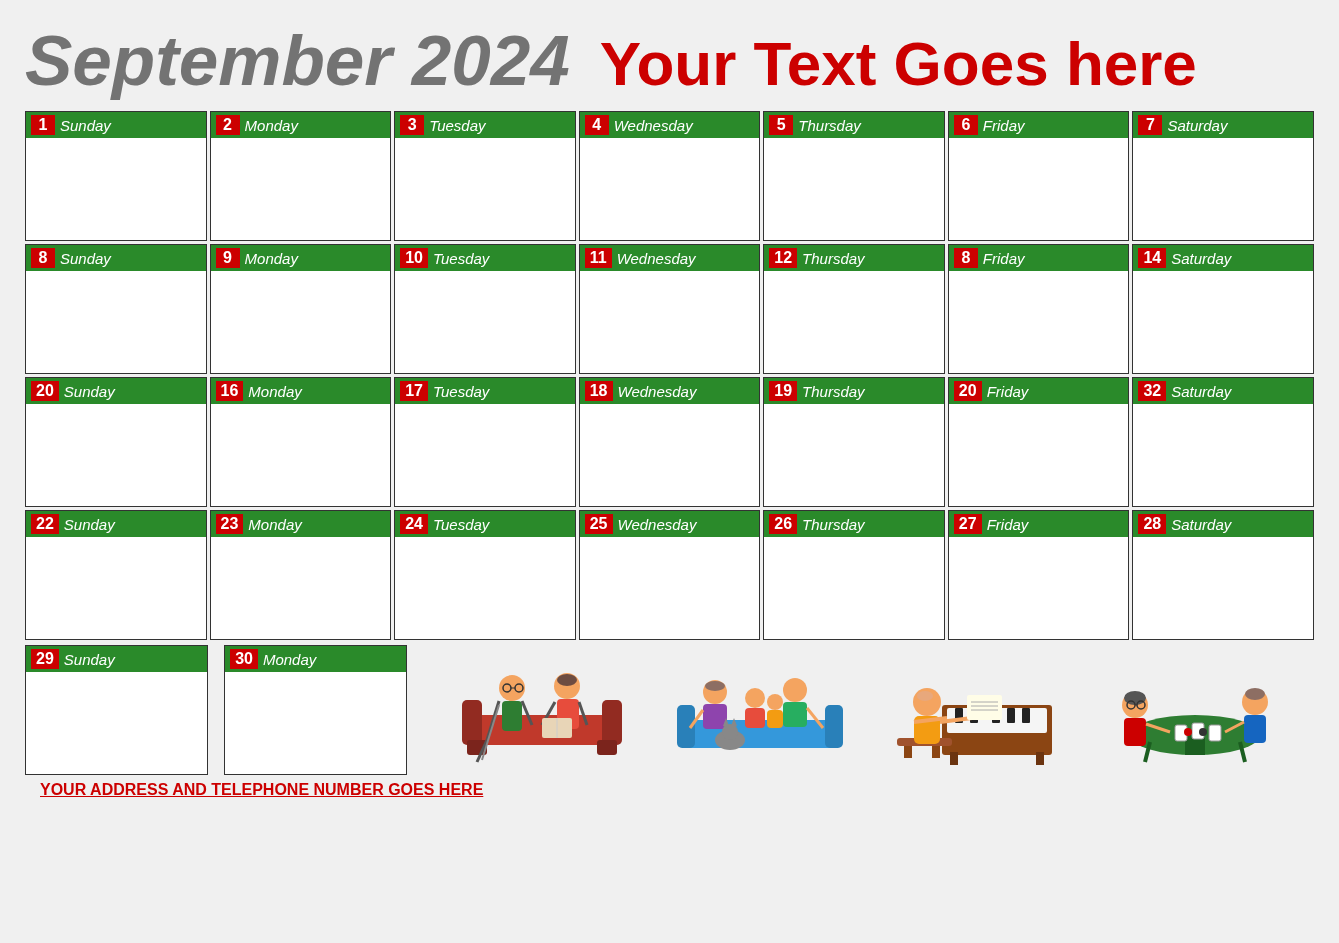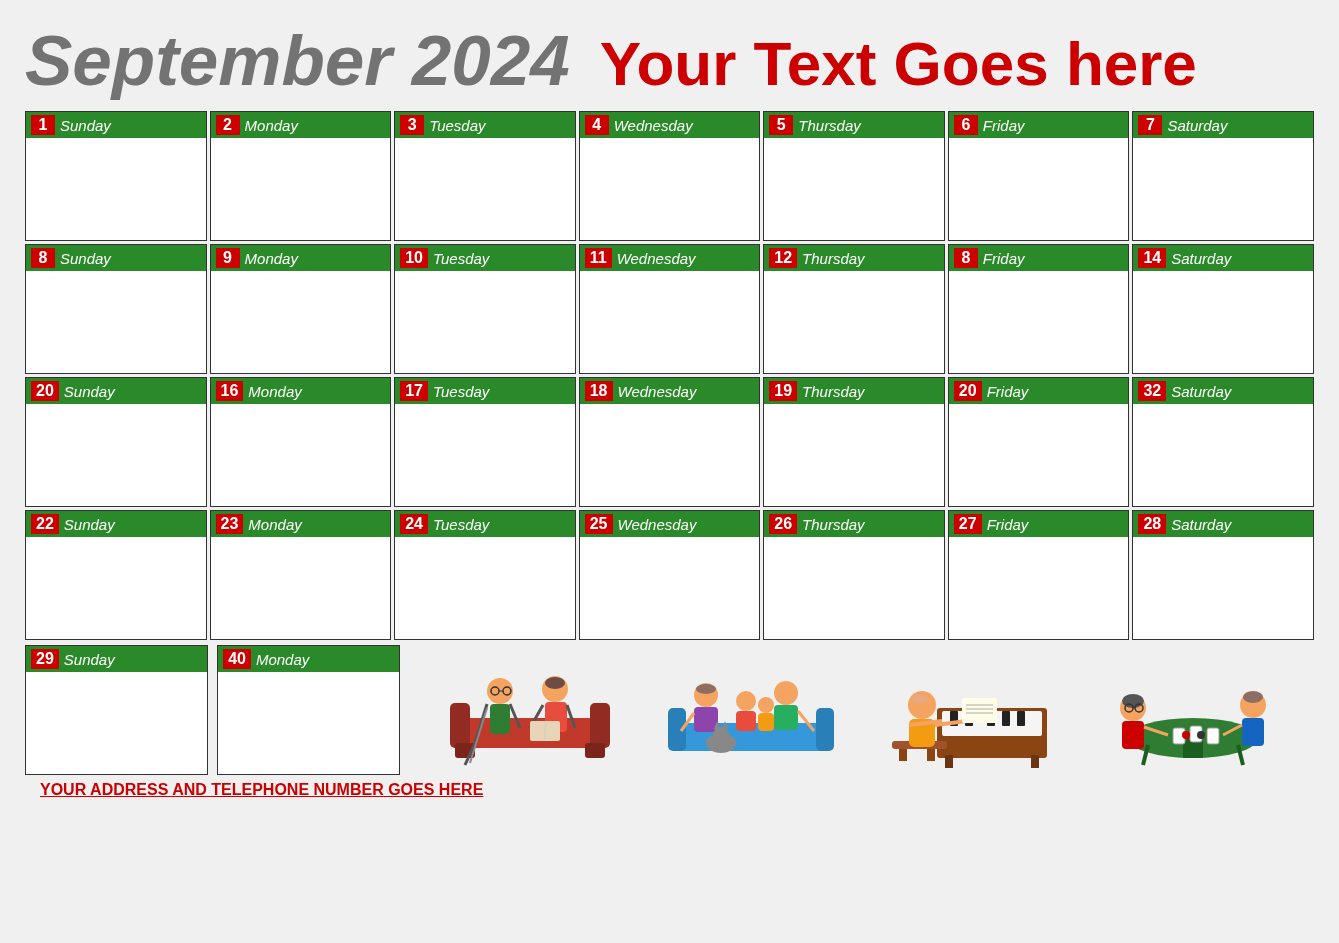--- a/index.html
+++ b/index.html
@@ -279,33 +279,33 @@
     </div>
     <div class="day-cell">
       <div class="day-header">
         <span class="day-number">28</span>
         <span class="day-name"><em>Saturday</em></span>
       </div>
       <div class="day-body"></div>
     </div>
   </div>
 
-<div style="display:flex; align-items:center; padding: 0 15px; gap:9px;">
+<div style="display:flex; align-items:flex-start; padding: 0 15px; gap:16px;">
 
   <div class="day-cell" style="flex: 1 0 calc(100%/7 - 3px); max-width: calc(100%/7 - 1px);">
     <div class="day-header">
       <span class="day-number">29</span>
       <span class="day-name"><em>Sunday</em></span>
     </div>
     <div class="day-body"></div>
   </div>
 
   <div class="day-cell" style="flex: 1 0 calc(100%/7 - 3px); max-width: calc(100%/7 - 1px);">
     <div class="day-header">
-      <span class="day-number">40</span>
+      <span class="day-number">30</span>
       <span class="day-name"><em>Monday</em></span>
     </div>
     <div class="day-body"></div>
   </div>
 
   <div style="flex:1; display:flex; align-items:center; justify-content:space-around; padding: 5px 10px;">
 
     <div class="illus-figure">
       <svg viewBox="0 0 170 115" width="170" height="115">
 

